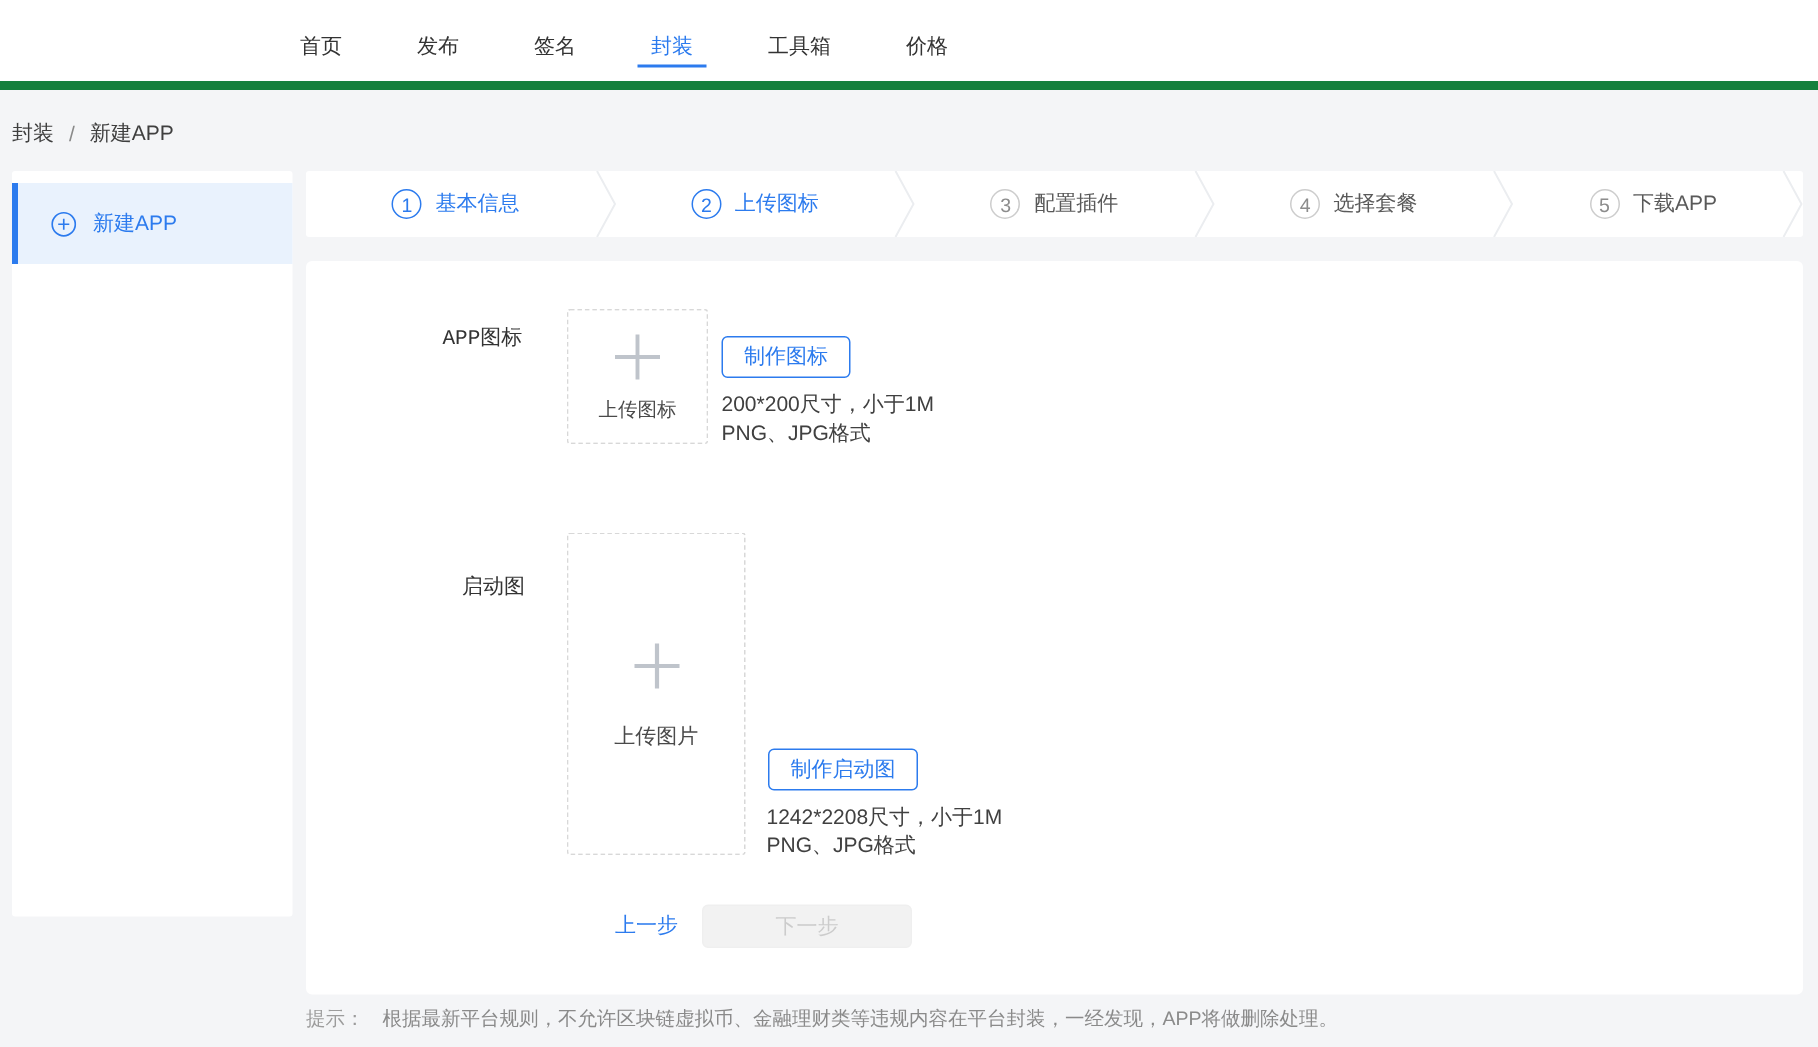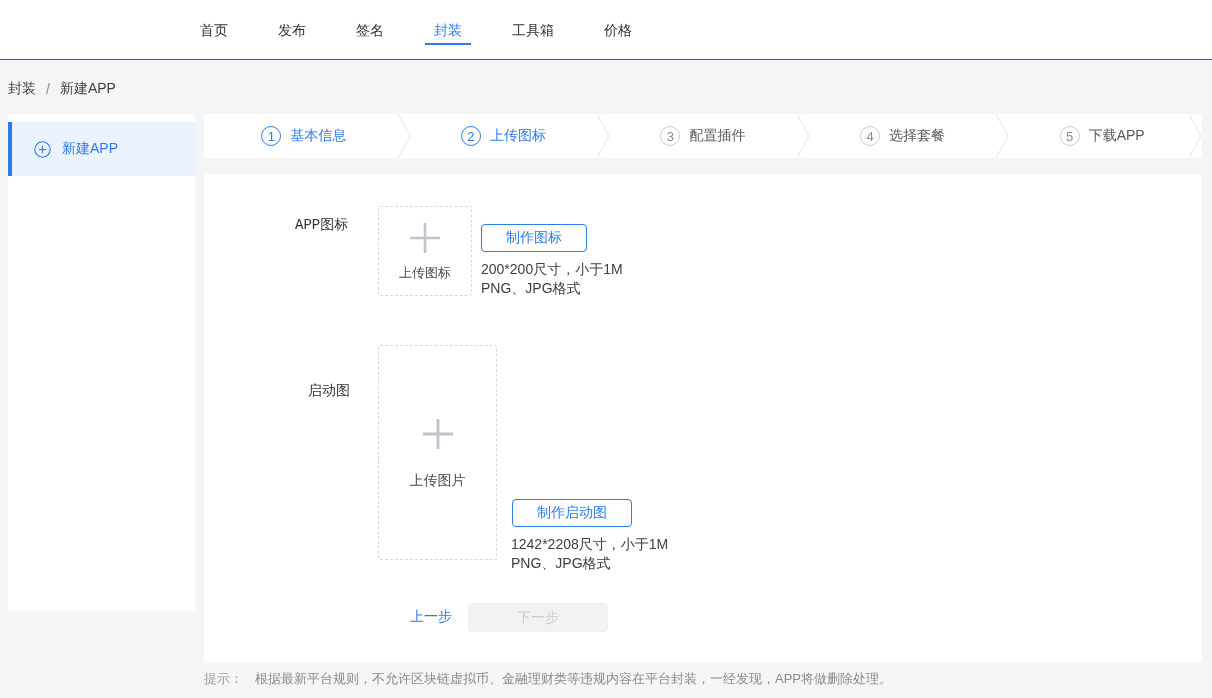--- a/index.html
+++ b/index.html
@@ -8,21 +8,21 @@
     position: relative;
     font-family: "Liberation Sans", "DejaVu Sans", sans-serif;
     background: #f4f5f7;
     overflow: hidden;
     color: #333;
   }
 
   
   .header {
     position: absolute; left: 0; top: 0; width: 1212px; height: 60px;
-    background: #fff; border-bottom: 1px solid #15803d;
+    background: #fff; border-bottom: 6px solid #15803d;
   }
   .nav {
     position: absolute; left: 200px; top: 0; height: 60px;
     display: flex; align-items: center; gap: 50px;
   }
   .nav-item {
     position: relative; font-size: 14px; color: #333; cursor: pointer;
     height: 60px; line-height: 60px; white-space: nowrap;
   }
   .nav-item.active { color: #2c7bee; }
@@ -79,28 +79,28 @@
   .sec-label { position: absolute; font-size: 14px; color: #333; font-family: Liberation Mono, monospace; }
 
   .upload-box {
     position: absolute; border: 1px dashed #d8d8d8; background: #fff;
     display: flex; flex-direction: column; align-items: center; justify-content: center;
     cursor: pointer; border-radius: 2px;
   }
   .upload-box .u-label { font-size: 13px; color: #4a4a4a; margin-top: 14px; }
   .icon-box  { left: 174px; top: 32px;  width: 94px;  height: 90px; }
   .icon-box .u-label { margin-top: 8px; }
-  .splash-box{ left: 174px; top: 171px; width: 119px; height: 215px; text-align: right; }
+  .splash-box{ left: 174px; top: 181px; width: 119px; height: 215px; text-align: right; }
   .splash-box .u-label { font-size: 14px; margin-top: 20px; }
 
   .outline-btn {
     position: absolute; height: 28px; background: #fff;
     border: 1px solid #2c7bee; border-radius: 4px; color: #2c7bee;
     font-size: 14px; font-family: inherit; cursor: pointer;
-    display: flex; align-items: center; justify-content: center; padding: 0 24px;
+    display: flex; align-items: center; justify-content: center; padding: 0 14px;
   }
   .make-icon-btn   { left: 277px; top: 50px; }
   .make-splash-btn { left: 308px; top: 325px; }
 
   .hint { position: absolute; font-size: 14px; color: #404040; line-height: 19px; }
   .icon-hint   { left: 277px; top: 86px; }
   .splash-hint { left: 307px; top: 361px; }
 
   .prev-link {
     position: absolute; left: 206px; top: 434px; font-size: 14px; color: #2c7bee; cursor: pointer; text-align: center;

